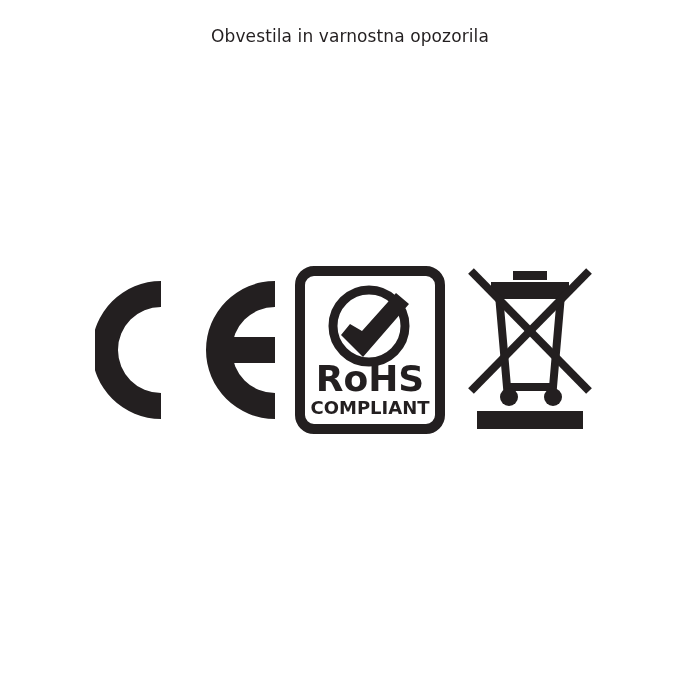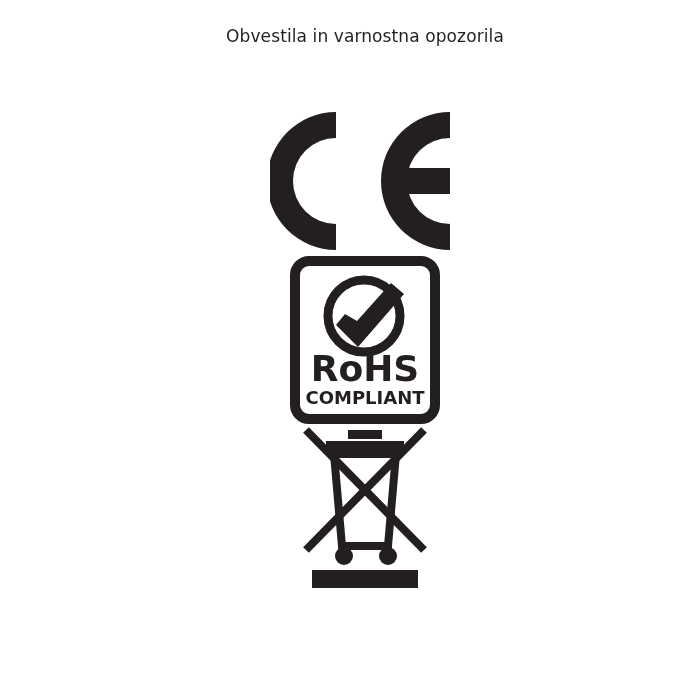--- a/index.html
+++ b/index.html
@@ -13,41 +13,40 @@
     font-family: "DejaVu Sans", sans-serif;
     color: #231f20;
     overflow: hidden;
     position: relative;
   }
   .page {
     width: 636px;
     height: 700px;
     position: relative;
     box-sizing: border-box;
-    margin-left: 15px;
   }
   .page-title {
     position: absolute;
     top: 26px;
     left: 0;
     width: 700px;
     text-align: center;
     font-size: 17px;
     font-weight: 400;
     color: #231f20;
     letter-spacing: 0.1px;
   }
   .symbol-row {
     position: absolute;
     top: 255px;
     left: 0;
     width: 700px;
     height: 190px;
     display: flex;
-    flex-direction: column;
+    flex-direction: row;
     align-items: center;
     justify-content: center;
     gap: 0px;
   }
   .symbol {
     display: flex;
     align-items: center;
     justify-content: center;
   }
   .sym-ce      { width: 200px; height: 190px; }

